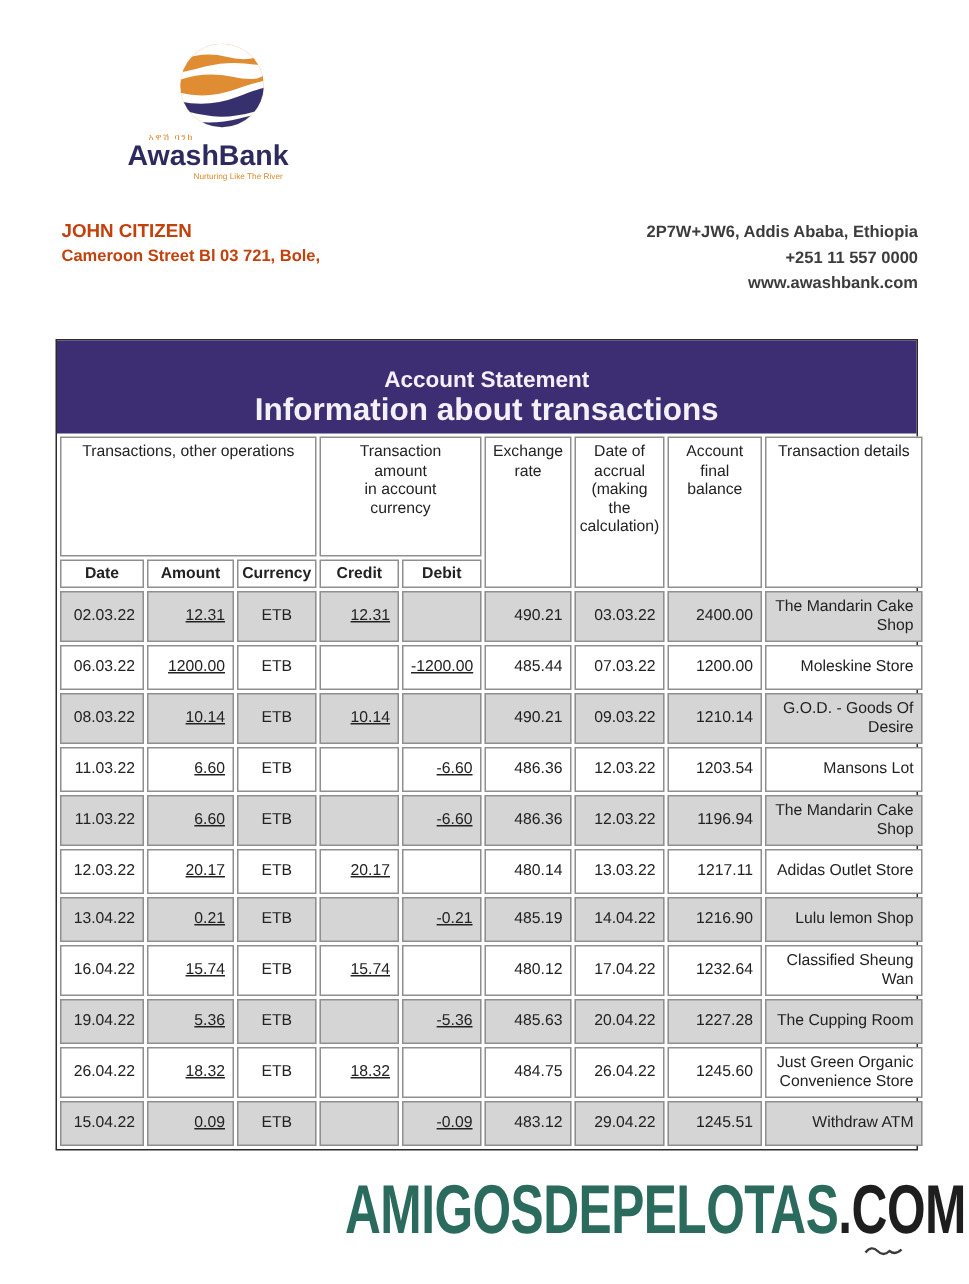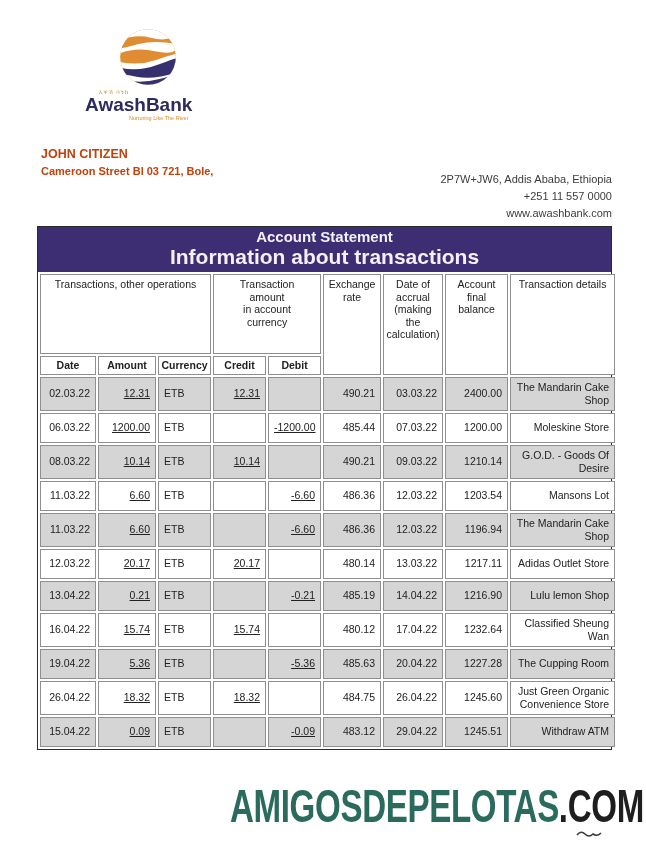--- a/index.html
+++ b/index.html
@@ -14,41 +14,41 @@
                   color:#d98a2b; letter-spacing:1px; overflow:hidden; white-space:nowrap; }
   .logo-brand { display:block; font-size:19px; font-weight:bold; color:#2e2a5e;
                 line-height:20px; letter-spacing:0; }
   .logo-tagline { display:block; margin-left:44px; font-size:5.5px; color:#d98a2b; line-height:7px; }
 
   
   .customer-block { position:absolute; left:41px; top:146px; font-weight:bold; color:#c2410c; }
   .customer-name { font-size:12.5px; line-height:17px; }
   .customer-line { font-size:11px; line-height:17px; }
   .bank-contact { position:absolute; right:34px; top:147px; text-align:right;
-                  font-weight:normal; color:#3c3c3c;margin-top:24px; }
+                  font-weight:bold; color:#3c3c3c; }
   .bank-line { font-size:11px; line-height:17px; }
 
   
   .statement { position:absolute; left:37px; top:226px; width:575px;
                border:1px solid #2b2b2b; background:#fff; }
-  .stmt-title { background:#3d2d73; color:#f3f1f7; text-align:center; padding:0 0 5px; }
+  .stmt-title { background:#3d2d73; color:#f3f1f7; text-align:center; padding:17px 0 5px; }
   .stmt-title-line1 { font-size:15px; font-weight:bold; line-height:20px; }
   .stmt-title-line2 { font-size:21px; font-weight:bold; line-height:20px; }
 
   table.tx { width:100%; border-collapse:separate; border-spacing:2px; table-layout:fixed; }
   table.tx th, table.tx td { border:1px solid #8f8f8f; background:#fff; overflow:hidden; }
   table.tx th { font-size:10.5px; font-weight:normal; text-align:center;
                 vertical-align:top; padding:3px 1px; line-height:12.5px; }
   tr.hrow1 th { height:80px; }
   tr.hrow2 th { height:16px; padding:2px 1px; }
   th.bold, tr.hrow2 th { font-weight:bold; }
   table.tx td { font-size:10.5px; padding:3px 5px; vertical-align:middle;
                 height:30px; line-height:13px; }
   tr.shaded td { background:#d5d5d5; }
-  .al { text-align:right; }  .ar { text-align:right; }  .ac { text-align:left; }
+  .al { text-align:right; }  .ar { text-align:right; }  .ac { text-align:center; }
   td.num { padding-right:13px;text-decoration:underline; }
   td.rate, td.bal { padding-right:8px; }
   td.details { text-align:right; padding-right:4px; }
   col.c-date{width:56px} col.c-amount{width:58px} col.c-cur{width:53px}
   col.c-credit{width:53px} col.c-debit{width:53px} col.c-rate{width:58px}
   col.c-accr{width:60px} col.c-bal{width:63px} col.c-det{width:105px}
 
   
   .watermark { position:absolute; top:779px; right:2px; white-space:nowrap;
                font-size:46px; font-weight:bold; letter-spacing:-0.5px;

